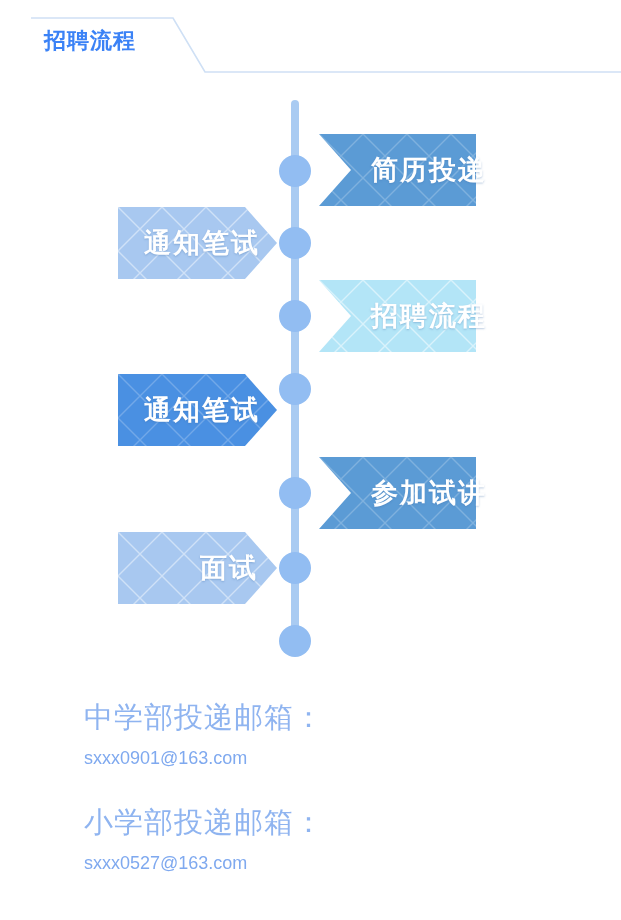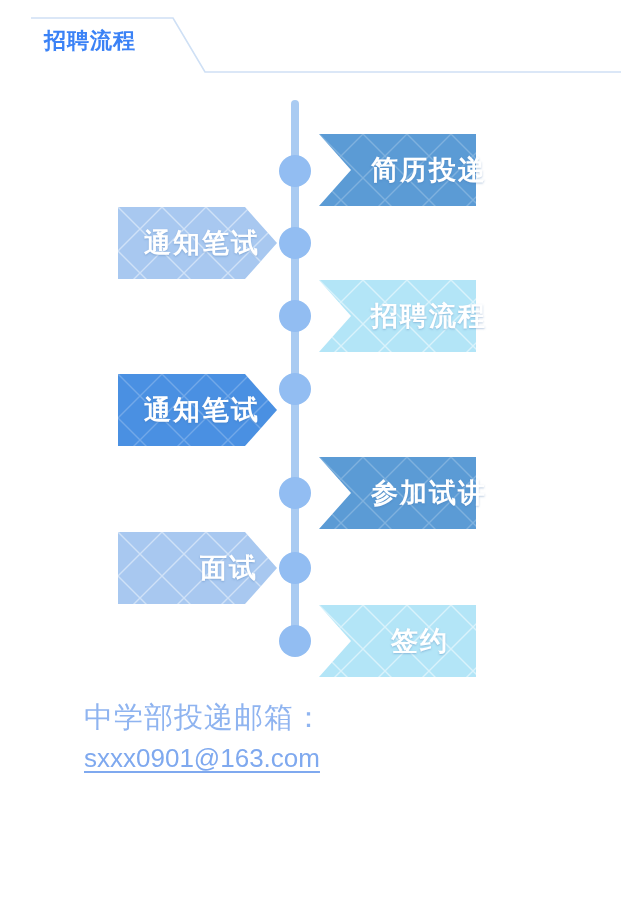--- a/index.html
+++ b/index.html
@@ -103,25 +103,24 @@
     font-size:29px;
     color:#8fb4f0;
     letter-spacing:1px;
     line-height:40px;
     white-space:nowrap;
     font-family:"Liberation Sans", "DejaVu Sans", sans-serif;
   }
 
   .contact-email {
     display:inline-block;
-    font-size:26px;
+    font-size:18px;
     color:#7fa9ef;
     letter-spacing:0px;
     line-height:42px;
-    text-decoration:underline;
     text-underline-offset:4px;
     white-space:nowrap;
     cursor:pointer;
     font-family:"Liberation Sans", "DejaVu Sans", sans-serif;
   }
 </style>
 </head>
 <body>
 
 <div id="page">
@@ -214,36 +213,28 @@
         <pattern id="pat6" width="44" height="44" patternUnits="userSpaceOnUse">
           <path d="M0,0 L44,44 M44,0 L0,44" stroke="rgba(255,255,255,0.45)" stroke-width="1.4" fill="none"></path>
         </pattern>
       </defs>
       <polygon points="0,0 127,0 159,36 127,72 0,72" fill="#a8c8f0"></polygon>
       <polygon points="0,0 127,0 159,36 127,72 0,72" fill="url(#pat6)"></polygon>
     </svg>
     <span class="blabel">面试</span>
   </div>
 
-  <div class="banner right" style="left:319px; top:605px; width:157px; padding-left:72px;">
-    <svg class="shape" viewBox="0 0 157 72" preserveAspectRatio="none">
-      <defs>
-        <pattern id="pat7" width="44" height="44" patternUnits="userSpaceOnUse">
-          <path d="M0,0 L44,44 M44,0 L0,44" stroke="rgba(255,255,255,0.5)" stroke-width="1.4" fill="none"></path>
-        </pattern>
-      </defs>
-      <polygon points="0,0 157,0 157,72 0,72 32,36" fill="#b3e5f7"></polygon>
-      <polygon points="0,0 157,0 157,72 0,72 32,36" fill="url(#pat7)"></polygon>
-    </svg>
-    <span class="blabel">签约</span>
-  </div>
 
   <div id="contacts">
 
     <div class="contact-block">
       <div class="contact-label">中学部投递邮箱：</div>
       <span class="contact-email">sxxx0901@163.com</span>
     </div>
 
+    <div class="contact-block">
+      <div class="contact-label">小学部投递邮箱：</div>
+      <span class="contact-email">sxxx0527@163.com</span>
+    </div>
 
   </div>
 
 </div>
 
 </body></html>

